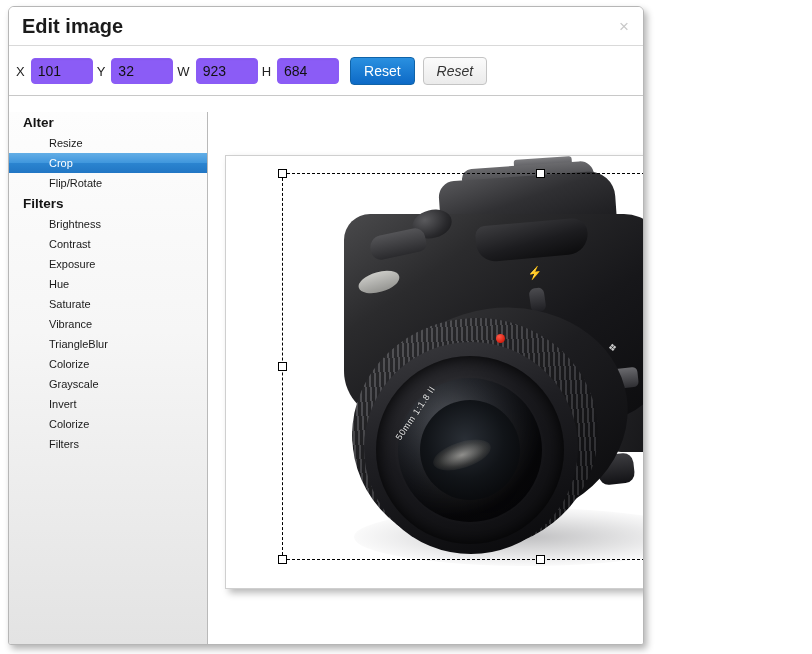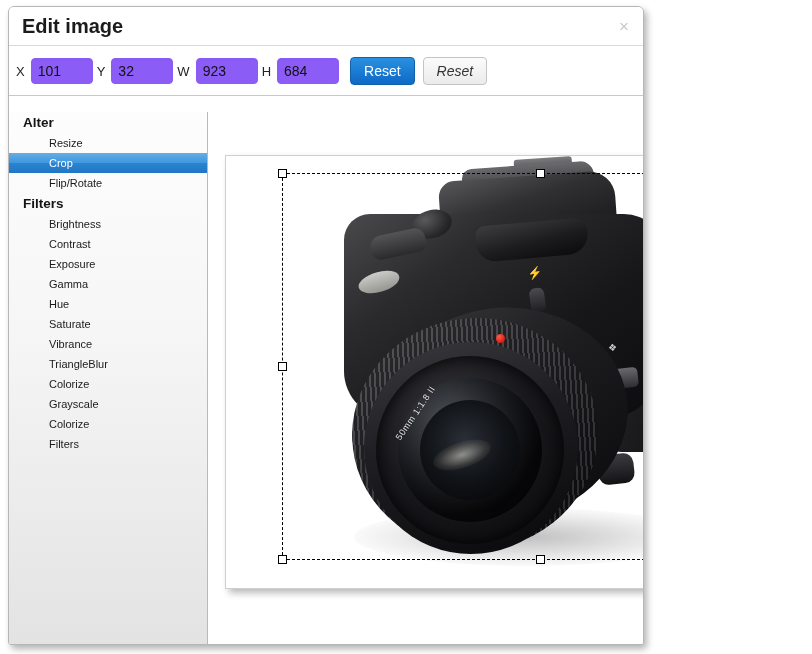--- a/index.html
+++ b/index.html
@@ -485,27 +485,27 @@
 
       <div class="sidebar" id="sidebar">
           <div class="menu-group-title">Alter</div>
           <div class="menu-item">Resize</div>
           <div class="menu-item selected">Crop</div>
           <div class="menu-item">Flip/Rotate</div>
           <div class="menu-group-title">Filters</div>
           <div class="menu-item">Brightness</div>
           <div class="menu-item">Contrast</div>
           <div class="menu-item">Exposure</div>
-          <div class="menu-item">Gamma</div>
           <div class="menu-item">Hue</div>
           <div class="menu-item">Saturate</div>
           <div class="menu-item">Vibrance</div>
           <div class="menu-item">TriangleBlur</div>
           <div class="menu-item">Colorize</div>
           <div class="menu-item">Grayscale</div>
+          <div class="menu-item">Invert</div>
           <div class="menu-item">Colorize</div>
           <div class="menu-item">Filters</div>
         </div>
 
       <div class="canvas-panel">
 
         <div class="image-frame">
 
           <div class="photo">
             <div class="cam cam-shadow"></div>

